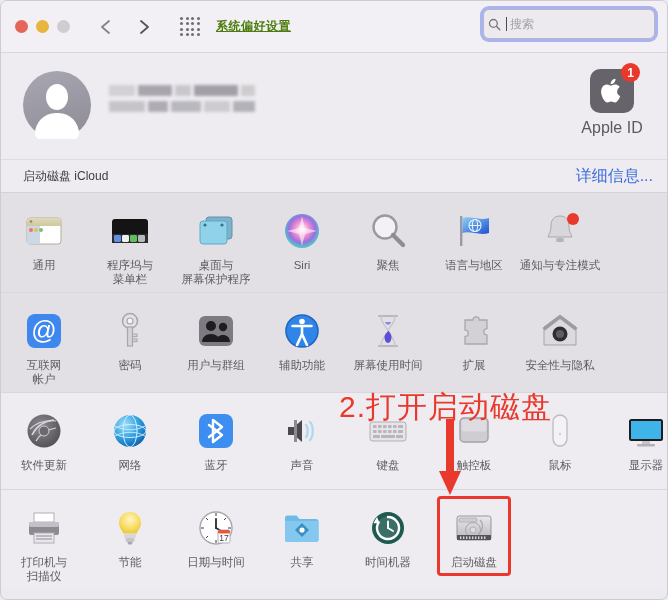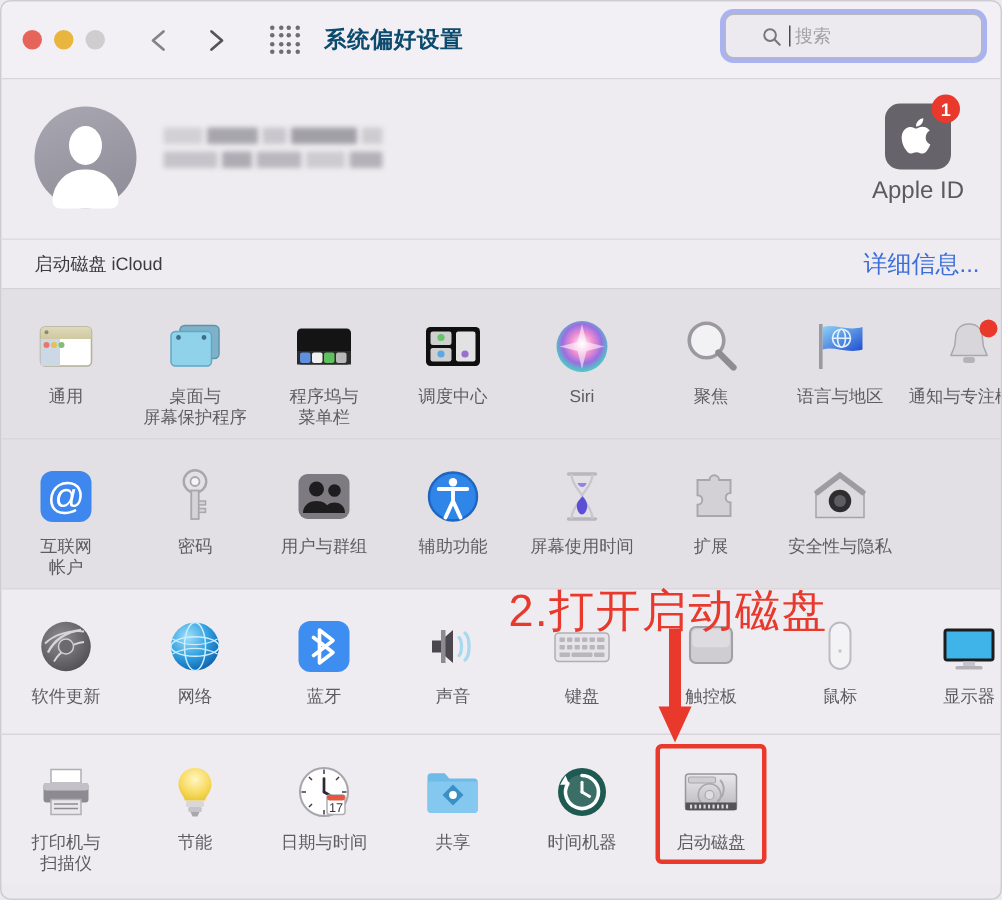--- a/index.html
+++ b/index.html
@@ -33,34 +33,35 @@
   .light.gray { background: #cfcdd0; }
   .navbtns { display: flex; gap: 22px; margin-left: 28px; }
   .chev { width: 16px; height: 20px; position: relative; cursor: default; }
   .chev svg { display: block; }
   .gridicon { margin-left: 28px; width: 20px; height: 20px; display: grid;
      grid-template-columns: repeat(4, 1fr); grid-template-rows: repeat(4, 1fr);
      gap: 2px; align-content: center; justify-content: center; }
   .gridicon i { width: 3px; height: 3px; border-radius: 50%; background: #6f6d73; display: block; }
   #window-title {
     margin-left: 16px;
-    font-size: 15px; font-weight: bold; color: #0c4a6e;
+    font-size: 12px; font-weight: bold; color: #4d7c0f;
     letter-spacing: 0.5px;
+    text-decoration: underline;
   }
   #searchwrap {
     position: absolute; right: 12px; top: 8px;
     width: 172px; height: 30px;
   }
   #searchfield {
     width: 100%; height: 100%;
     background: #eceaef;
     border: 1px solid #b9b6bd;
     border-radius: 6px;
     display: flex; align-items: center;
-    padding-left: 24px;
+    padding-left: 4px;
     box-shadow: 0 0 0 3px rgba(110,130,240,0.55);
     position: relative;
   }
   .search-icon { width: 13px; height: 13px; margin-right: 5px; flex: none; }
   .caret { width: 1px; height: 14px; background: #4d4b50; margin-right: 3px; }
   #searchplaceholder { font-size: 12px; color: #a3a0a7; }
 
   
   #appleid-section {
     position: relative;
@@ -277,49 +278,37 @@
               <rect x="5" y="17" width="13" height="18" fill="#cdd8e6"></rect>
               <circle cx="9" cy="21" r="2" fill="#e8766a"></circle>
               <circle cx="14" cy="21" r="2" fill="#e3c252"></circle>
               <circle cx="19" cy="21" r="2" fill="#7fc072"></circle>
               <circle cx="9" cy="12.5" r="1.3" fill="#8d8870"></circle>
             </svg></div>
           <div class="cap">通用</div>
         </div>
         <div class="cell">
           <div class="glyph"><svg viewBox="0 0 44 44" width="44" height="44">
-              <rect x="12" y="8" width="26" height="22" rx="3" fill="#7fb2c9" stroke="#5d93ad"></rect>
-              <rect x="6" y="12" width="27" height="23" rx="3" fill="#8fd2ea" stroke="#5fa8c6"></rect>
-              <circle cx="11" cy="16" r="1.6" fill="#3d6f88"></circle>
-              <circle cx="28" cy="16" r="1.6" fill="#3d6f88"></circle>
-            </svg></div>
-          <div class="cap">桌面与<br>屏幕保护程序</div>
-        </div>
-        <div class="cell">
-          <div class="glyph"><svg viewBox="0 0 44 44" width="44" height="44">
               <rect x="4" y="10" width="36" height="24" rx="3" fill="#141414"></rect>
               <rect x="4" y="25" width="36" height="9" rx="0" fill="#2c2c2c"></rect>
               <rect x="6" y="26" width="7" height="7" rx="1.4" fill="#5e8fe0"></rect>
               <rect x="14" y="26" width="7" height="7" rx="1.4" fill="#f0f0f0"></rect>
               <rect x="22" y="26" width="7" height="7" rx="1.4" fill="#5ec15e"></rect>
               <rect x="30" y="26" width="7" height="7" rx="1.4" fill="#b9b9b9"></rect>
             </svg></div>
           <div class="cap">程序坞与<br>菜单栏</div>
         </div>
         <div class="cell">
           <div class="glyph"><svg viewBox="0 0 44 44" width="44" height="44">
-              <rect x="4" y="9" width="36" height="26" rx="3" fill="#0f0f0f"></rect>
-              <rect x="7" y="12" width="14" height="9" rx="1.5" fill="#cfcfcf"></rect>
-              <rect x="7" y="23" width="14" height="9" rx="1.5" fill="#cfcfcf"></rect>
-              <rect x="24" y="12" width="13" height="20" rx="1.5" fill="#e2e2e2"></rect>
-              <circle cx="14" cy="16" r="2.4" fill="#68c46c"></circle>
-              <circle cx="14" cy="27" r="2.4" fill="#5aa8e8"></circle>
-              <circle cx="30" cy="27" r="2.4" fill="#9a6fd0"></circle>
-            </svg></div>
-          <div class="cap">调度中心</div>
+              <rect x="12" y="8" width="26" height="22" rx="3" fill="#7fb2c9" stroke="#5d93ad"></rect>
+              <rect x="6" y="12" width="27" height="23" rx="3" fill="#8fd2ea" stroke="#5fa8c6"></rect>
+              <circle cx="11" cy="16" r="1.6" fill="#3d6f88"></circle>
+              <circle cx="28" cy="16" r="1.6" fill="#3d6f88"></circle>
+            </svg></div>
+          <div class="cap">桌面与<br>屏幕保护程序</div>
         </div>
         <div class="cell">
           <div class="glyph"><svg viewBox="0 0 44 44" width="44" height="44">
               <defs>
                 <radialGradient id="si" cx="50%" cy="45%" r="62%">
                   <stop offset="0" stop-color="#ffffff"></stop>
                   <stop offset="35%" stop-color="#f08fd0"></stop>
                   <stop offset="62%" stop-color="#9a6fe0"></stop>
                   <stop offset="85%" stop-color="#4ec8c8"></stop>
                   <stop offset="100%" stop-color="#d94f8a"></stop>

